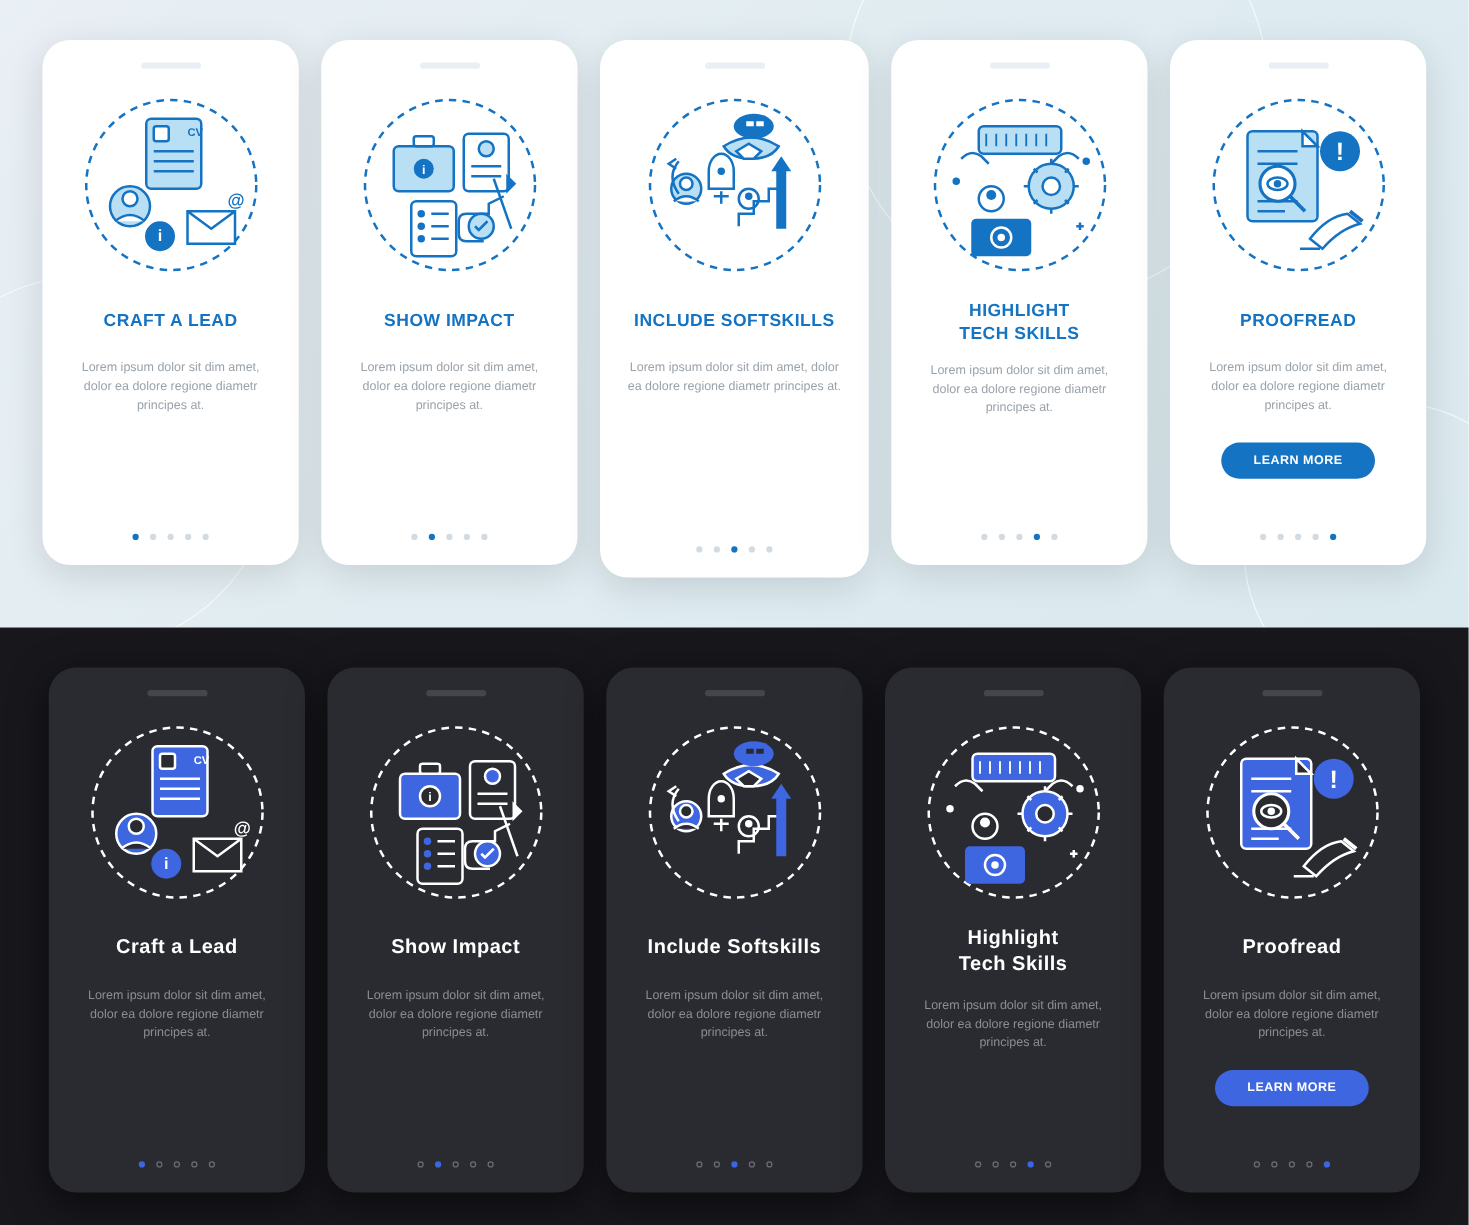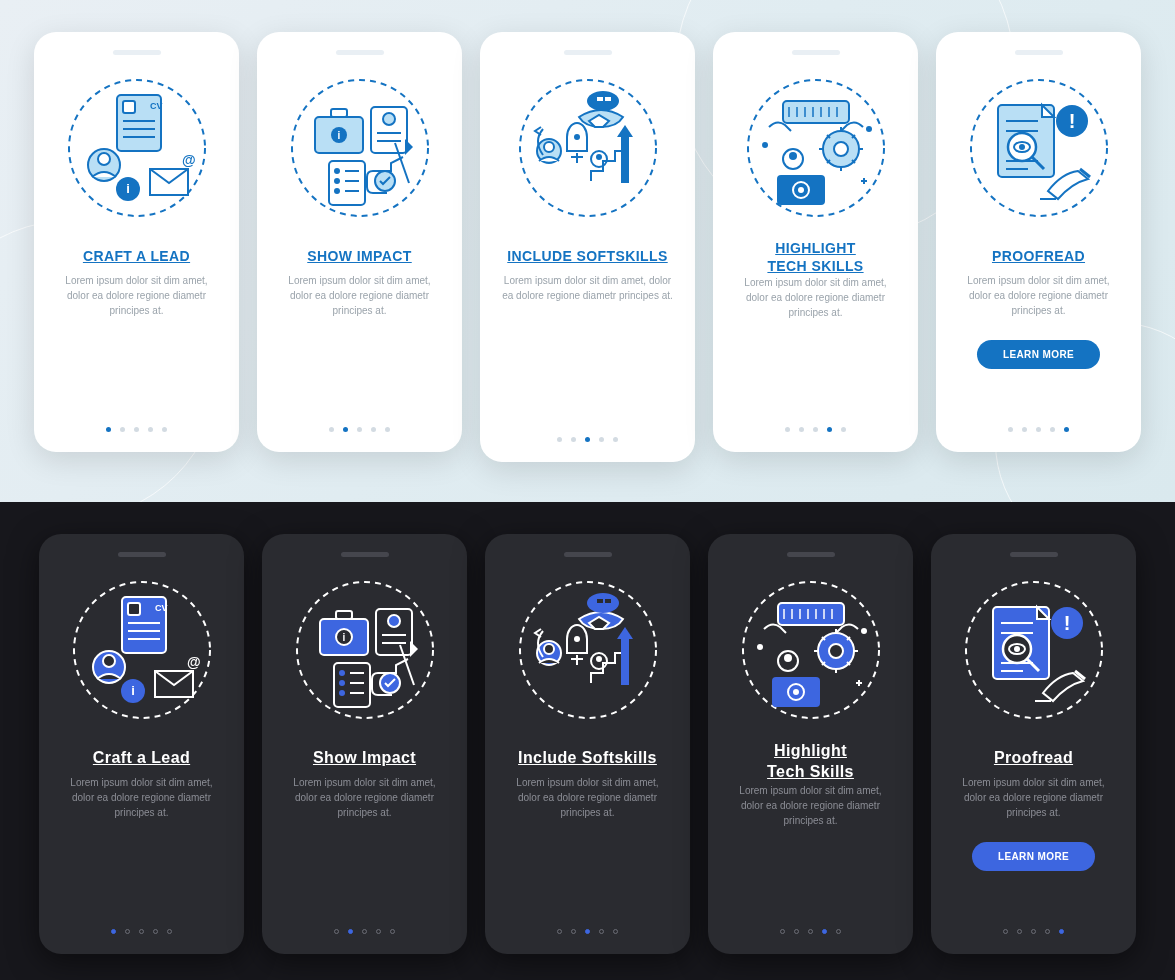--- a/index.html
+++ b/index.html
@@ -9,24 +9,24 @@
   .section.dark  { background: #17171c; }
   .phone { width: 205px; height: 420px; border-radius: 22px; position: relative; padding: 18px 14px 20px; display: flex; flex-direction: column; align-items: center; }
   .light .phone { background:#fff; box-shadow:0 8px 30px rgba(0,0,0,.12); }
   .dark  .phone { background:#2a2b30; box-shadow:0 8px 30px rgba(0,0,0,.5); }
   .phone.featured { width: 215px; height: 430px; }
   .notch { width:48px; height:5px; border-radius:3px; margin:0 auto 10px; }
   .light .notch { background:#e9eff4; }
   .dark  .notch { background:#45464d; }
   .illus { width:150px; height:150px; margin-top:8px; position:relative; display:flex; align-items:center; justify-content:center; }
   .illus svg { width:100%; height:100%; }
-  .title { font-weight:700; text-align:center; font-size:14px; letter-spacing:.4px; margin-top:16px; line-height:1.3; min-height:34px; display:flex; align-items:center; justify-content:center;text-decoration:underline; }
+  .title { font-weight:700; text-align:center; font-size:14px; letter-spacing:.4px; margin-top:16px; line-height:1.3; min-height:34px; display:flex; align-items:center; justify-content:center; }
   .light .title { color:#1473c2; text-transform:uppercase; }
   .dark  .title { color:#fff; font-size:16px; }
-  .desc { font-size:10px; text-align:center; line-height:1.5; padding:0 6px; }
+  .desc { font-size:10px; text-align:center; line-height:1.5; margin-top:14px; padding:0 6px; }
   .light .desc { color:#9aa3ab; }
   .dark  .desc { color:#8b8d95; }
   .dots { display:flex; gap:9px; justify-content:center; margin-top:auto; padding-top:14px; }
   .dots span { width:5px; height:5px; border-radius:50%; display:block; }
   .light .dots span { background:#d3dbe2; }
   .light .dots span.on { background:#1473c2; }
   .dark  .dots span { border:1px solid #6b6d76; background:transparent; }
   .dark  .dots span.on { background:#3d66e0; border-color:#3d66e0; }
   .cta { border:none; color:#fff; font-weight:700; font-size:10px; letter-spacing:.4px; padding:9px 26px; border-radius:18px; cursor:pointer; margin-top:22px; }
   .light .cta { background:#1473c2; }

